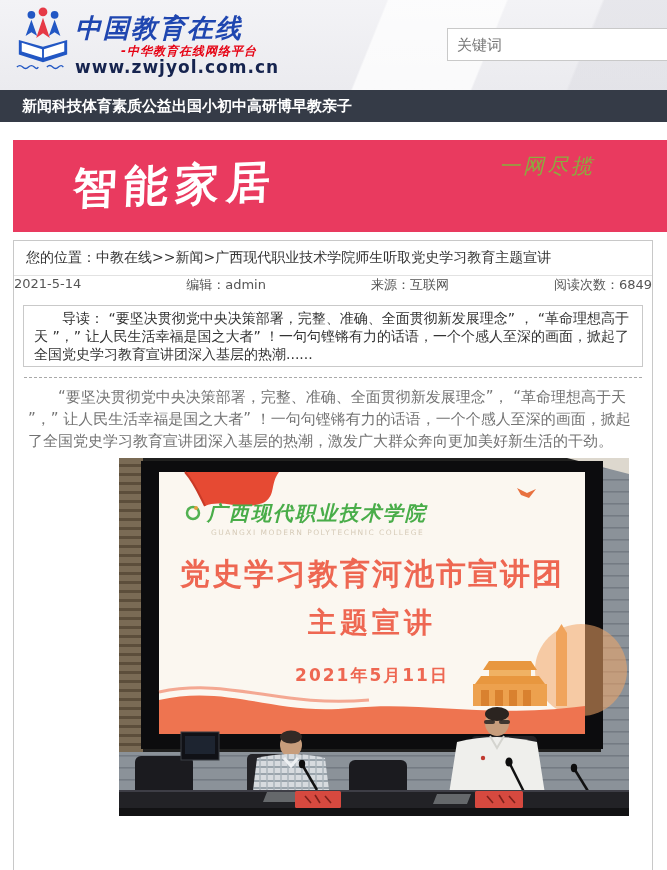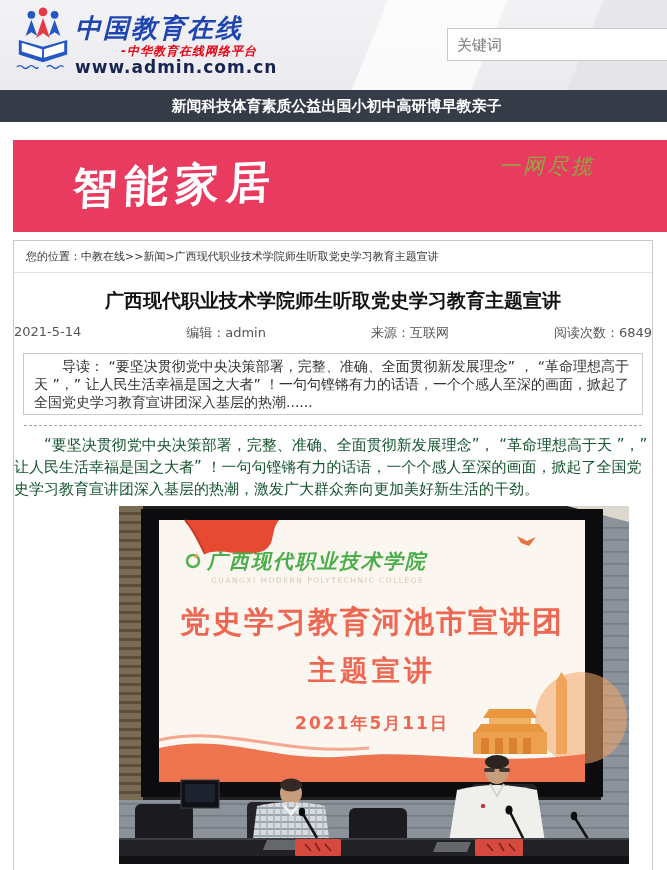--- a/index.html
+++ b/index.html
@@ -24,21 +24,21 @@
   .site-url{font-size:17px;font-weight:bold;color:#16244f;letter-spacing:1px;margin-top:2px;}
   .search-input{
     position:absolute;left:447px;top:28px;width:240px;height:33px;
     border:1px solid #c9c9c9;background:#fff;box-sizing:border-box;
     font-size:15px;color:#666;padding:0 9px;outline:none;
     font-family:"DejaVu Sans","Liberation Sans",sans-serif;
   }
   
   .nav{
     height:32px;background:#353b47;display:flex;align-items:center;
-    justify-content:center;padding:0 16px 0 22px;
+    justify-content:flex-start;padding:0 16px 0 22px;
   }
   .nav-item{color:#fff;font-size:15px;font-weight:bold;cursor:pointer;white-space:nowrap;}
   
   .banner{
     position:relative;margin:18px 0 0 13px;width:654px;height:92px;
     background:#e93a5f;overflow:hidden;cursor:pointer;
   }
   .banner-title{
     position:absolute;left:60px;top:16px;font-size:44px;font-weight:bold;color:#fff;
     letter-spacing:7px;transform:rotate(-2deg) skewX(-4deg);
@@ -51,37 +51,37 @@
   .banner-slogan2{
     position:absolute;left:416px;top:54px;font-size:21px;font-weight:bold;
     color:#8cab3f;font-style:italic;letter-spacing:2px;white-space:nowrap;
   }
   
   .main{
     margin:8px 0 0 13px;width:640px;box-sizing:border-box;
     border:1px solid #c8c8c8;background:#fff;min-height:640px;
   }
   .breadcrumb{
-    padding:8px 12px;font-size:11px;color:#333;border-bottom:1px solid #e2e2e2;cursor:pointer;
+    padding:8px 12px;font-size:14px;color:#333;border-bottom:1px solid #e2e2e2;cursor:pointer;
   }
   .article-title{
     text-align:center;font-size:19px;font-weight:bold;color:#121212;margin:15px 12px 10px;
   }
   .article-meta{
     display:flex;justify-content:space-between;gap:16px;
     font-size:13px;color:#555;margin-bottom:11px;
   }
   .summary-box{
     margin:0 9px;border:1px solid #c9c9c9;padding:3px 10px;
     font-size:14px;line-height:18px;color:#333;
   }
   .summary-box p{margin:0;text-indent:2em;}
   .dashed-divider{border:0;border-top:1px dashed #a9a9a9;margin:10px 10px 0;}
   .para{
-    margin:8px 0 0;font-size:15px;line-height:22px;color:#14532d;text-indent:2em;
+    margin:8px 14px 0;font-size:15px;line-height:22px;color:#737373;text-indent:2em;
   }
   .photo-wrap{width:428px;margin:6px auto 3px;}
   .photo-wrap svg{display:block;}
 </style>
 </head>
 <body>
 
 <div class="header">
   <div class="logo">
     <div class="logo-icon">
@@ -98,21 +98,21 @@
         <path d="M8,37 L29,43.5 L29,52.5 L8,46 Z" fill="#ffffff"></path>
         <path d="M52,37 L31,43.5 L31,52.5 L52,46 Z" fill="#ffffff"></path>
 
         <path d="M3,62 q3,-3 6,0 t6,0 t6,0 t4,0" fill="none" stroke="#2257c4" stroke-width="1.4"></path>
         <path d="M34,62 q3,-3 6,0 t6,0 t5,0" fill="none" stroke="#2257c4" stroke-width="1.4"></path>
       </svg>
     </div>
     <div class="logo-text">
       <div class="site-name">中国教育在线</div>
       <div class="tagline">-中华教育在线网络平台</div>
-      <div class="site-url">www.admin.com.cn</div>
+      <div class="site-url">www.zwjyol.com.cn</div>
     </div>
   </div>
   <input class="search-input" type="text" placeholder="关键词" style="">
 </div>
 
 <div class="nav">
   <span class="nav-item">新闻</span>
   <span class="nav-item">科技</span>
   <span class="nav-item">体育</span>
   <span class="nav-item">素质</span>
@@ -127,21 +127,20 @@
 
 <div class="banner">
   <div class="banner-title">智能家居</div>
   <div class="banner-slogan1">一网尽揽</div>
 </div>
 
 <div class="main">
 
   <div class="breadcrumb">您的位置：中教在线&gt;&gt;新闻&gt;广西现代职业技术学院师生听取党史学习教育主题宣讲</div>
 
-  <h1 class="article-title">广西现代职业技术学院师生听取党史学习教育主题宣讲</h1>
 
   <div class="article-meta">
     <span>2021-5-14</span>
     <span>编辑：admin</span>
     <span>来源：互联网</span>
     <span>阅读次数：6849</span>
   </div>
 
   <div class="summary-box">
     <p>导读： “要坚决贯彻党中央决策部署，完整、准确、全面贯彻新发展理念” ， “革命理想高于天 ”，” 让人民生活幸福是国之大者” ！一句句铿锵有力的话语，一个个感人至深的画面，掀起了全国党史学习教育宣讲团深入基层的热潮......</p>

